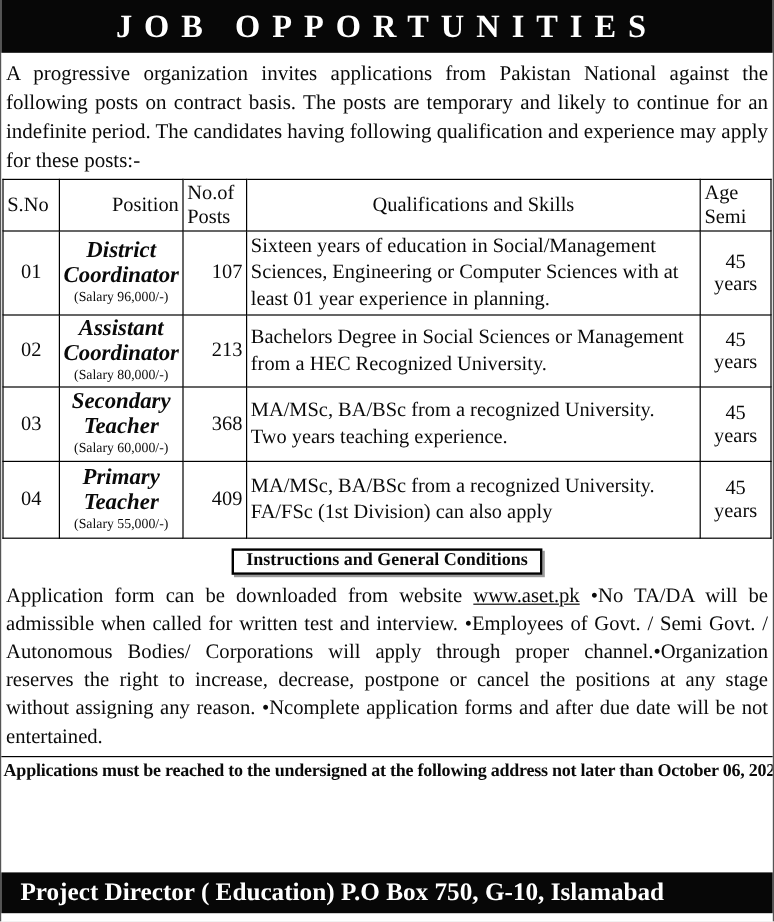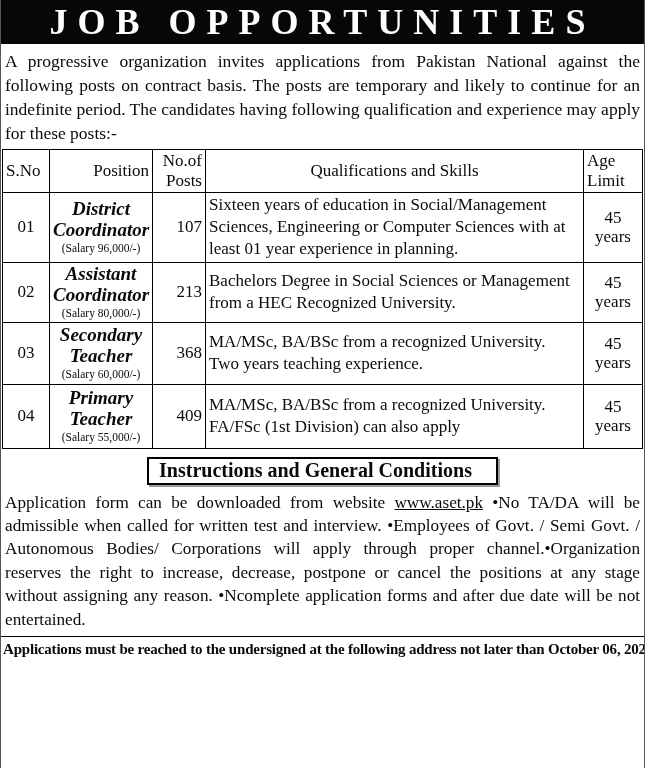--- a/index.html
+++ b/index.html
@@ -16,21 +16,21 @@
     display:flex;flex-direction:column;
     overflow:hidden;
   }
   
   .banner{
     height:44px;background:#070707;color:#fff;
     display:flex;align-items:center;justify-content:center;
     flex:0 0 auto;
   }
   .banner h1{
-    margin:0;font-size:36px;font-weight:bold;letter-spacing:10px;
+    margin:0;font-size:27px;font-weight:bold;letter-spacing:10px;
     white-space:nowrap;line-height:1;
   }
   
   .intro{
     margin:5px 4px 3px 4px;
     font-size:17.5px;line-height:1.38;
     text-align:justify;
   }
   
   table.positions{
@@ -41,41 +41,41 @@
     table-layout:fixed;
   }
   table.positions th, table.positions td{
     border:1px solid #000;
     padding:1px 3px;
     vertical-align:middle;
   }
   th{font-weight:normal;white-space:pre-line;}
   .col-sno{width:40px;text-align:left;padding-left:5px;}
   .col-pos{width:96px;text-align:right;}
-  .col-num{width:46px;text-align:right;padding-left:4px;margin-left:19px;}
+  .col-num{width:46px;text-align:left;padding-left:4px;margin-left:19px;}
   .col-qual{text-align:center;}
   .col-age{width:52px;text-align:left;padding-left:4px;}
   .c-sno{text-align:center;}
   .c-pos{text-align:center;}
   .c-num{text-align:right;}
   .c-qual{text-align:left;padding:2px 6px;white-space:pre-line;line-height:1.3;}
   .c-age{text-align:center;line-height:1.15;}
   .pos-name{font-weight:bold;line-height:1.1;font-size:19px;font-style:italic;}
   .salary{font-size:11.5px;line-height:1.2;margin-top:1px;}
   tr.hrow{height:38px;}
   tr.r0{height:70px;} tr.r1{height:60px;} tr.r2{height:62px;}
   tr.r3{height:64px;} tr.r4{height:50px;}
   
   .instr-wrap{text-align:center;margin:8px 0 3px 0;}
   .instr-heading{
     display:inline-block;
     border:2px solid #000;
     box-shadow:2px 2px 0 #9a9a9a;
-    padding:0 24px 1px 10px;
-    font-weight:bold;font-size:20px;
+    padding:0 10px 1px 10px;
+    font-weight:bold;font-size:15px;
     background:#fff;
   }
   
   .conditions{
     margin:3px 4px 0 4px;
     font-size:17.2px;line-height:1.36;
     text-align:justify;
   }
   .site-link{color:inherit;text-decoration:underline;cursor:pointer;}
   
@@ -108,21 +108,21 @@
 
   <table class="positions">
     <thead>
       <tr class="hrow">
         <th class="col-sno">S.No</th>
         <th class="col-pos">Position</th>
         <th class="col-num">No.of
 Posts</th>
         <th class="col-qual">Qualifications and Skills</th>
         <th class="col-age">Age
-Limit</th>
+Semi</th>
       </tr>
     </thead>
     <tbody>
       <tr class="r0">
         <td class="c-sno">01</td>
         <td class="c-pos">
           <div class="pos-name">District Coordinator</div>
           <div class="salary">(Salary 96,000/-)</div>
         </td>
         <td class="c-num">107</td>
@@ -166,14 +166,17 @@
   </table>
 
   <div class="instr-wrap">
     <span class="instr-heading">Instructions and General Conditions</span>
   </div>
 
   <p class="conditions"><span>Application form can be downloaded from website </span><a class="site-link">www.aset.pk</a><span> •No TA/DA will be admissible when called for written test and interview.  •Employees of Govt. / Semi Govt. / Autonomous Bodies/ Corporations will apply through proper channel.•Organization reserves the right to increase, decrease, postpone or cancel the positions at any stage without assigning any reason. •Ncomplete application forms and after due date will be not entertained.</span></p>
 
   <p class="deadline">Applications must be reached to the undersigned at the following address not later than October 06, 2023</p>
 
+  <footer class="footer-banner">
+    <span>Project Director ( Education) P.O Box 750, G-10, Islamabad</span>
+  </footer>
 
 </div>
 
 </body></html>

